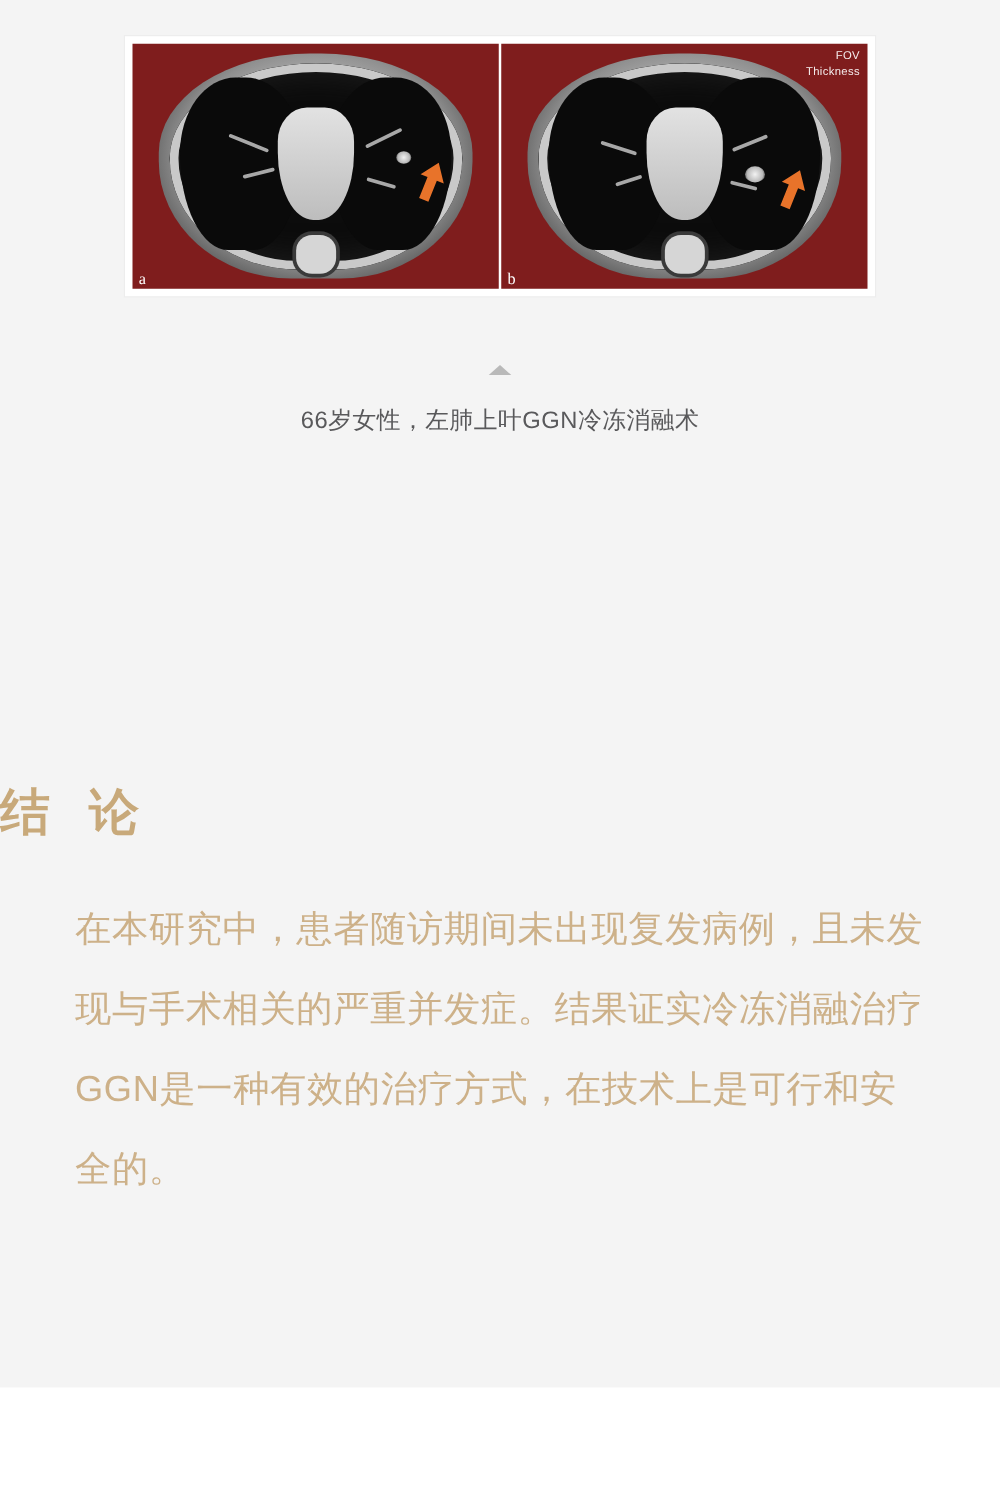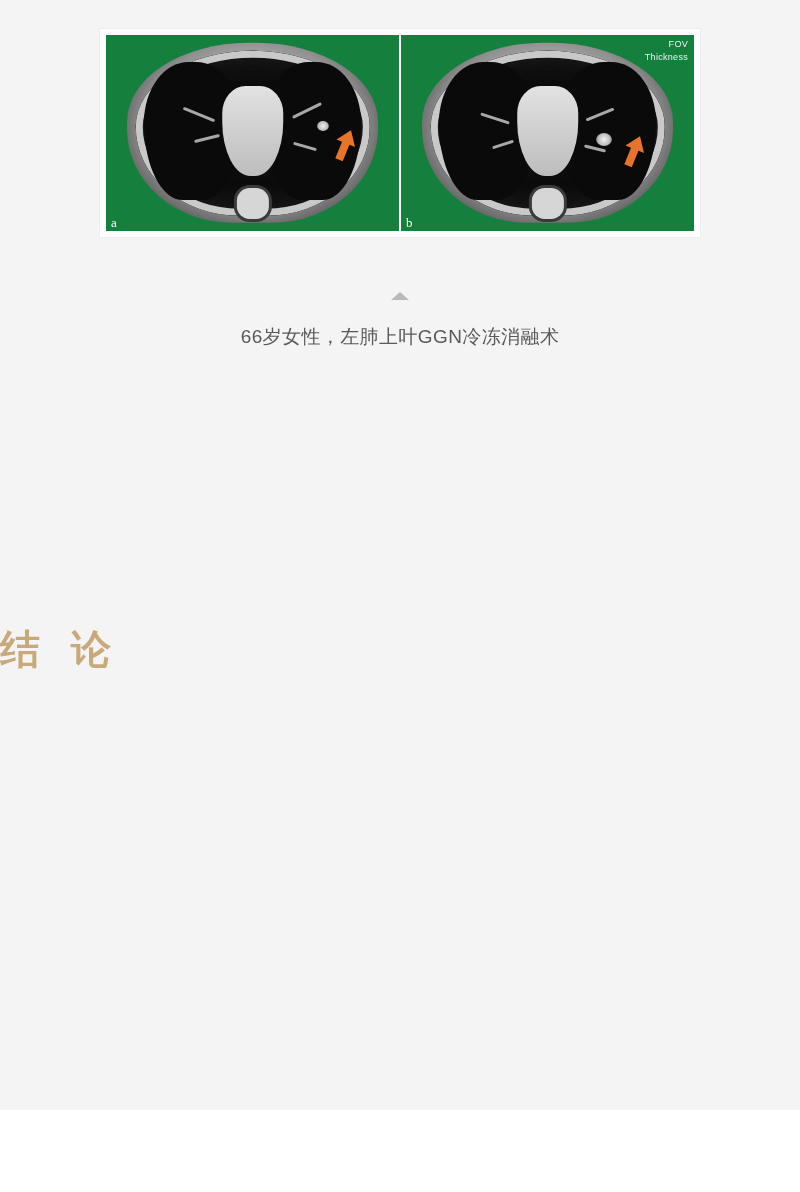--- a/index.html
+++ b/index.html
@@ -53,21 +53,21 @@
   }
   .ct-row {
     display: flex;
     width: 100%;
     height: 100%;
     gap: 2px;
   }
   .ct {
     position: relative;
     flex: 1 1 0;
-    background: #15803d;
+    background: #7f1d1d;
     overflow: hidden;
   }
   .ct .lung-field {
     position: absolute;
     left: 50%;
     top: 50%;
     transform: translate(-50%, -50%);
     width: 86%;
     height: 92%;
     border-radius: 48% 48% 42% 42% / 44% 44% 52% 52%;
@@ -257,13 +257,14 @@
     </div>
   </div>
 
   <div class="tri"></div>
 
   <div class="caption">
     <div>66岁女性，左肺上叶GGN冷冻消融术</div>
   </div>
 
   <div class="concl-title">结 论</div>
+  <div class="concl-body">在本研究中，患者随访期间未出现复发病例，且未发现与手术相关的严重并发症。结果证实冷冻消融治疗GGN是一种有效的治疗方式，在技术上是可行和安全的。</div>
 </div>
 
 </body></html>

